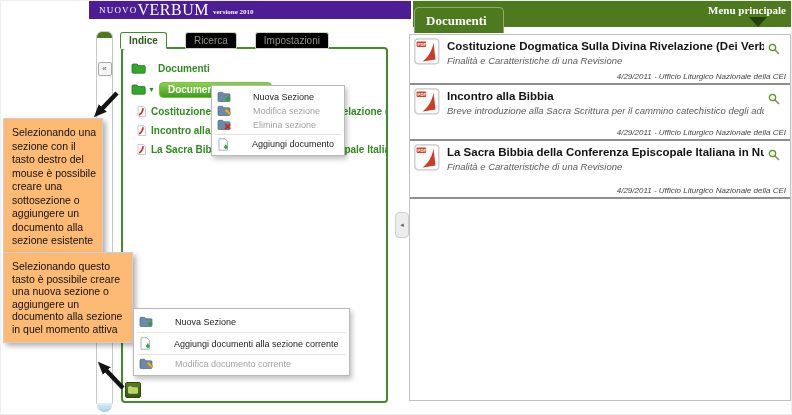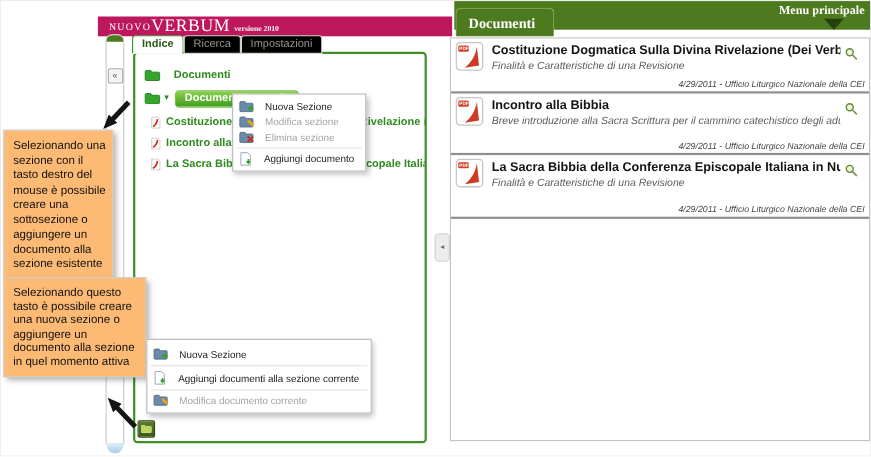--- a/index.html
+++ b/index.html
@@ -1,20 +1,20 @@
 <!DOCTYPE html>
 <html><head>
 <meta charset="utf-8">
 <style>
   html,body{margin:0;padding:0;background:#fff;}
   #stage{position:relative;width:792px;height:415px;background:#fff;overflow:hidden;
          font-family:"Liberation Sans",sans-serif;border:1px solid #eee;box-sizing:border-box;}
 
   
-  .bar-left{position:absolute;left:88px;top:14px;width:322px;height:18px;background:#be185d;
+  .bar-left{position:absolute;left:88px;top:0;width:322px;height:18px;background:#4c1d95;
             color:#fff;display:flex;align-items:center;padding-left:10px;box-sizing:border-box;}
   .brand-prefix{font-family:"Liberation Serif",serif;font-size:9px;letter-spacing:1.2px;}
   .brand-name{font-family:"Liberation Serif",serif;font-size:16px;letter-spacing:.5px;margin-right:4px;}
   .brand-version{font-family:"Liberation Serif",serif;font-size:7px;font-weight:bold;opacity:.95;margin-top:3px;}
 
   .bar-right{position:absolute;left:412px;top:0;width:380px;height:26px;background:#4d7a1f;}
   .main-menu-label{position:absolute;right:5px;top:3px;color:#fff;font-family:"Liberation Serif",serif;
                    font-weight:bold;font-size:11px;}
   .main-menu-caret{position:absolute;right:24px;top:16px;width:0;height:0;
                    border-left:9px solid transparent;border-right:9px solid transparent;
@@ -28,21 +28,21 @@
   .strip{position:absolute;left:95px;top:30px;width:17px;height:373px;background:#fff;
          border:1px solid #c9c9c9;border-radius:6px 6px 0 0;box-sizing:border-box;}
   .strip-cap{height:6px;background:#4d7a1f;border-radius:5px 5px 0 0;}
   .collapse-btn{margin:24px auto 0;width:12px;height:12px;border:1px solid #a9a9a9;border-radius:2px;
                 background:#f4f4f4;color:#555;font-size:8px;line-height:11px;text-align:center;cursor:pointer;}
   .strip-foot{position:absolute;left:96px;top:402px;width:15px;height:9px;
               background:linear-gradient(#ddeffa,#a9cde7);border-radius:0 0 7px 7px;}
 
   
   .tabs{position:absolute;left:119px;top:31px;display:flex;align-items:flex-end;z-index:3;}
-  .tab{font-size:10px;padding:2px 8px;border-radius:3px 3px 0 0;margin-right:0;cursor:pointer;}
+  .tab{font-size:10px;padding:2px 8px;border-radius:3px 3px 0 0;margin-right:18px;cursor:pointer;}
   .tab.active{background:#fff;border:1px solid #3e8e29;border-bottom:1px solid #fff;
               color:#2a5a14;font-weight:bold;}
   .tab.inactive{background:#000000;border:1px solid #d2d1c8;color:#95948a;}
 
   
   .tree-box{position:absolute;left:120px;top:46px;width:267px;height:356px;background:#fff;
             border:2px solid #3e8e29;border-radius:4px;box-sizing:border-box;overflow:hidden;z-index:2;}
   .tree-row{position:absolute;display:flex;align-items:center;white-space:nowrap;height:15px;}
   .tree-label{font-size:10px;font-weight:bold;color:#2e8b1e;margin-left:5px;}
   .tree-label.indent{margin-left:12px;}
@@ -51,21 +51,21 @@
                  color:#fff;font-size:10px;font-weight:bold;padding:1px 8px 2px;margin-left:4px;}
   .new-section-button{position:absolute;left:124px;top:381px;width:14px;height:14px;
                       background:linear-gradient(#5d7d28,#3a5711);border:1px solid #2c470f;border-radius:2px;
                       z-index:4;display:flex;align-items:center;justify-content:center;cursor:pointer;}
 
   
   .ctx{position:absolute;background:#fff;border:1px solid #b9b9b9;box-shadow:2px 3px 5px rgba(0,0,0,.25);
        padding:4px 0;z-index:10;font-size:9px;color:#222;}
   #ctx-section{left:210px;top:84px;min-width:113px;}
   #ctx-document{left:132px;top:307px;min-width:172px;}
-  .ctx-item{display:flex;align-items:center;height:14px;padding:0 10px 0 5px;gap:10px;white-space:nowrap;cursor:pointer;}
+  .ctx-item{display:flex;align-items:center;height:14px;padding:0 10px 0 5px;gap:22px;white-space:nowrap;cursor:pointer;}
   .ctx-item.tall{height:17px;}
   .ctx-item.disabled{color:#a3a3a3;cursor:default;}
   .ctx-sep{border-top:1px solid #e3e3e3;margin:2px 3px;}
 
   
   .callout{position:absolute;background:#fdba74;border:1px solid #cfcfcf;box-shadow:3px 3px 5px rgba(0,0,0,.3);
            font-size:10.5px;line-height:13.5px;color:#111;padding:7px 5px 7px 8px;box-sizing:border-box;z-index:8;}
   #callout-1{left:2px;top:117px;width:100px;}
   #callout-2{left:2px;top:251px;width:130px;line-height:12.5px;}
   .arrow-svg{position:absolute;z-index:9;}

